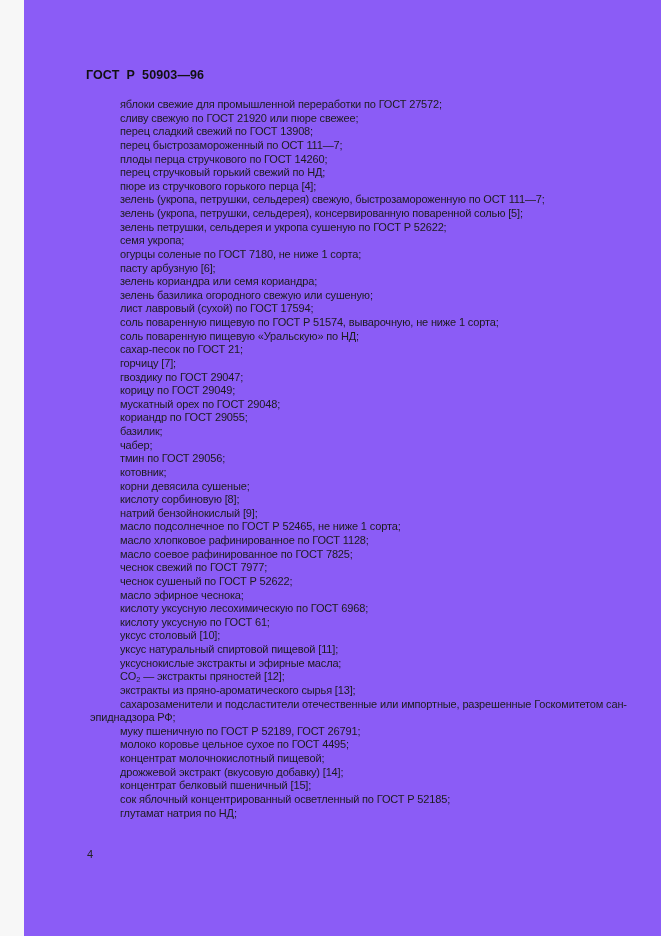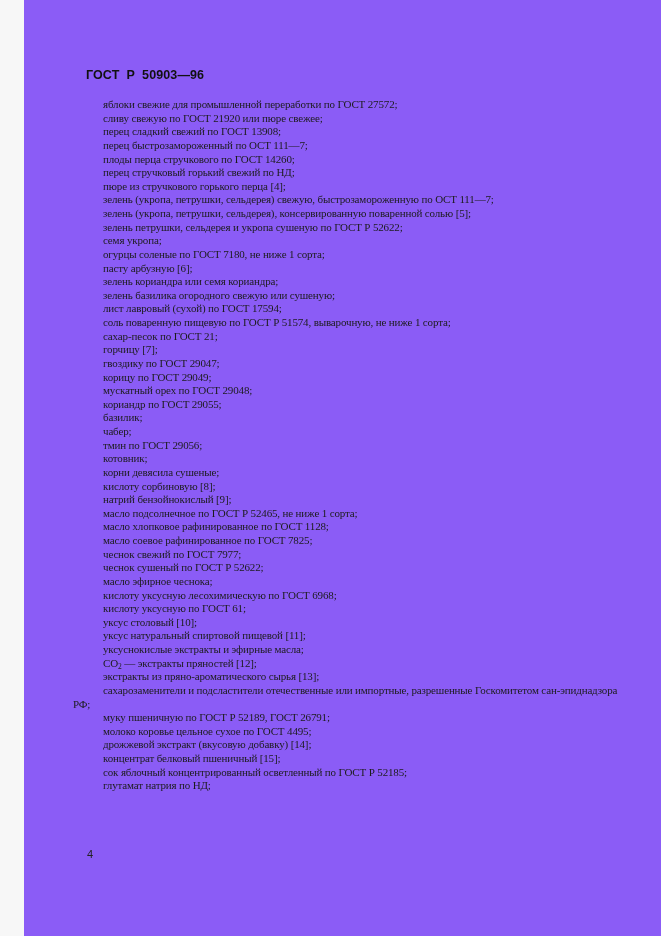--- a/index.html
+++ b/index.html
@@ -28,30 +28,29 @@
       left: 62px;
       top: 68px;
       font-size: 12.5px;
       font-weight: bold;
       letter-spacing: 0.1px;
       color: #111;
       white-space: pre;
     }
     .body-list {
       position: absolute;
-      left: 49px;
+      left: 66px;
       top: 98px;
       width: 560px;
       margin: 0;
       padding: 0;
       list-style: none;
       font-size: 11px;
       line-height: 13.62px;
       color: #1c1c1c;
-      font-family: Liberation Serif, serif;
     }
     .body-list li {
       margin: 0;
       padding: 0;
       text-indent: 30px;
       letter-spacing: -0.15px;
     }
     .body-list sub {
       font-size: 7.5px;
       line-height: 0;
@@ -83,20 +82,21 @@
     <li>зелень (укропа, петрушки, сельдерея) свежую, быстрозамороженную по ОСТ 111—7;</li>
     <li>зелень (укропа, петрушки, сельдерея), консервированную поваренной солью [5];</li>
     <li>зелень петрушки, сельдерея и укропа сушеную по ГОСТ Р 52622;</li>
     <li>семя укропа;</li>
     <li>огурцы соленые по ГОСТ 7180, не ниже 1 сорта;</li>
     <li>пасту арбузную [6];</li>
     <li>зелень кориандра или семя кориандра;</li>
     <li>зелень базилика огородного свежую или сушеную;</li>
     <li>лист лавровый (сухой) по ГОСТ 17594;</li>
     <li>соль поваренную пищевую по ГОСТ Р 51574, выварочную, не ниже 1 сорта;</li>
+    <li>соль поваренную пищевую «Уральскую» по НД;</li>
     <li>сахар-песок по ГОСТ 21;</li>
     <li>горчицу [7];</li>
     <li>гвоздику по ГОСТ 29047;</li>
     <li>корицу по ГОСТ 29049;</li>
     <li>мускатный орех по ГОСТ 29048;</li>
     <li>кориандр по ГОСТ 29055;</li>
     <li>базилик;</li>
     <li>чабер;</li>
     <li>тмин по ГОСТ 29056;</li>
     <li>котовник;</li>
@@ -112,20 +112,21 @@
     <li>кислоту уксусную лесохимическую по ГОСТ 6968;</li>
     <li>кислоту уксусную по ГОСТ 61;</li>
     <li>уксус столовый [10];</li>
     <li>уксус натуральный спиртовой пищевой [11];</li>
     <li>уксуснокислые экстракты и эфирные масла;</li>
     <li><span>CO</span><sub>2</sub><span> — экстракты пряностей [12];</span></li>
     <li>экстракты из пряно-ароматического сырья [13];</li>
     <li>сахарозаменители и подсластители отечественные или импортные, разрешенные Госкомитетом сан-эпиднадзора РФ;</li>
     <li>муку пшеничную по ГОСТ Р 52189, ГОСТ 26791;</li>
     <li>молоко коровье цельное сухое по ГОСТ 4495;</li>
+    <li>концентрат молочнокислотный пищевой;</li>
     <li>дрожжевой экстракт (вкусовую добавку) [14];</li>
     <li>концентрат белковый пшеничный [15];</li>
     <li>сок яблочный концентрированный осветленный по ГОСТ Р 52185;</li>
     <li>глутамат натрия по НД;</li>
   </ul>
 
   <div class="page-number">4</div>
 
 </div>
 

